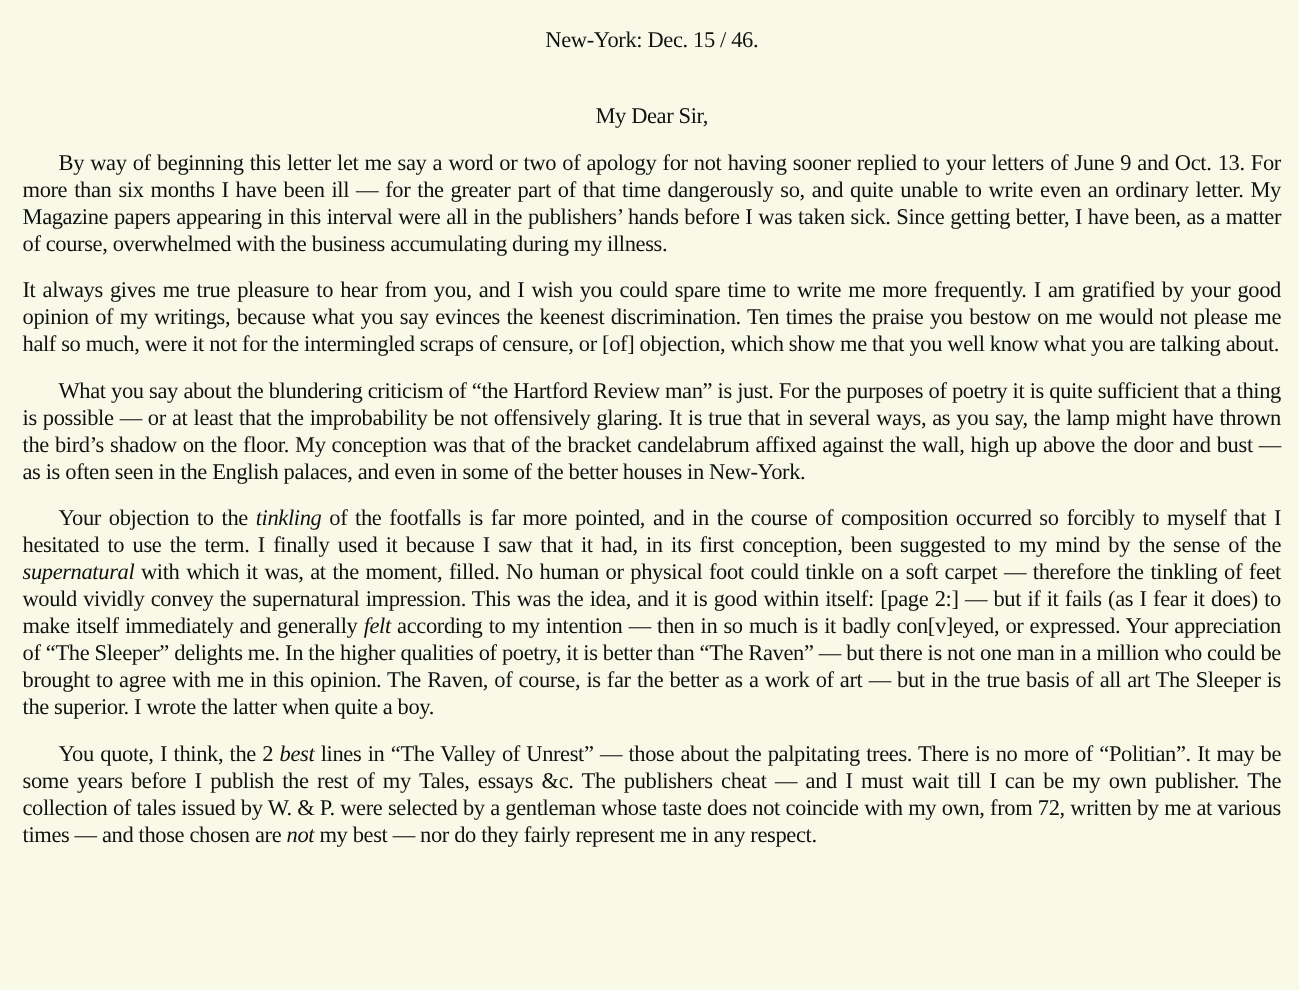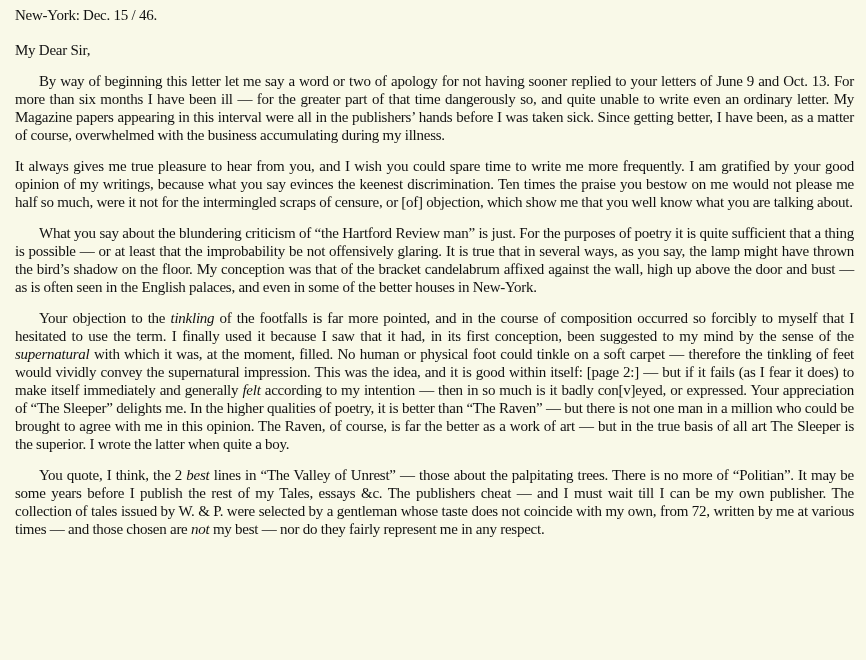--- a/index.html
+++ b/index.html
@@ -14,27 +14,28 @@
       font-family: "Liberation Serif", "DejaVu Serif", serif;
       font-size: 15px;
       line-height: 18px;
       color: #111111;
       letter-spacing: -0.25px;
     }
     .page {
       padding: 4px 12px 0 15px;
     }
     .dateline {
-      text-align: left;
-      margin: 0;
+      text-align: center;
+      margin: 12px;
       height: 22px;
       line-height: 22px;
     }
     .salutation {
-      margin: 15px 0 0 0;
+      margin: 31px 0 0 0;
+      text-align: center;
     }
     p.para {
       margin: 13px 0 0 0;
       text-align: justify;
     }
     p.indent {
       text-indent: 24px;
     }
     em {
       font-style: italic;

